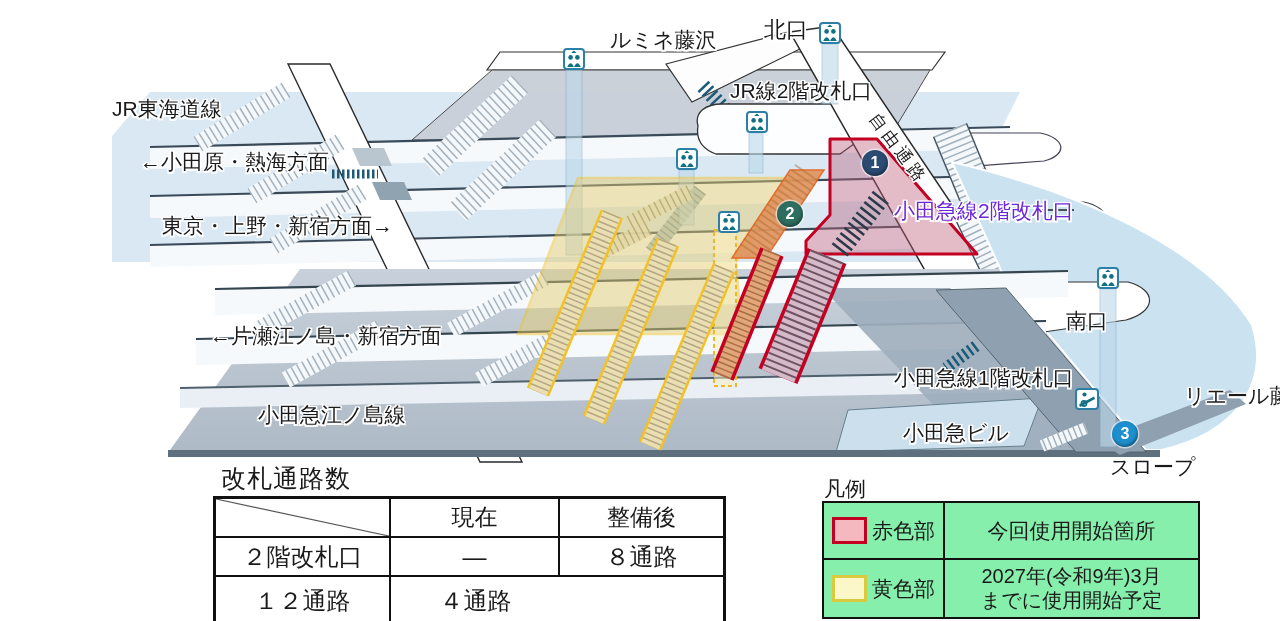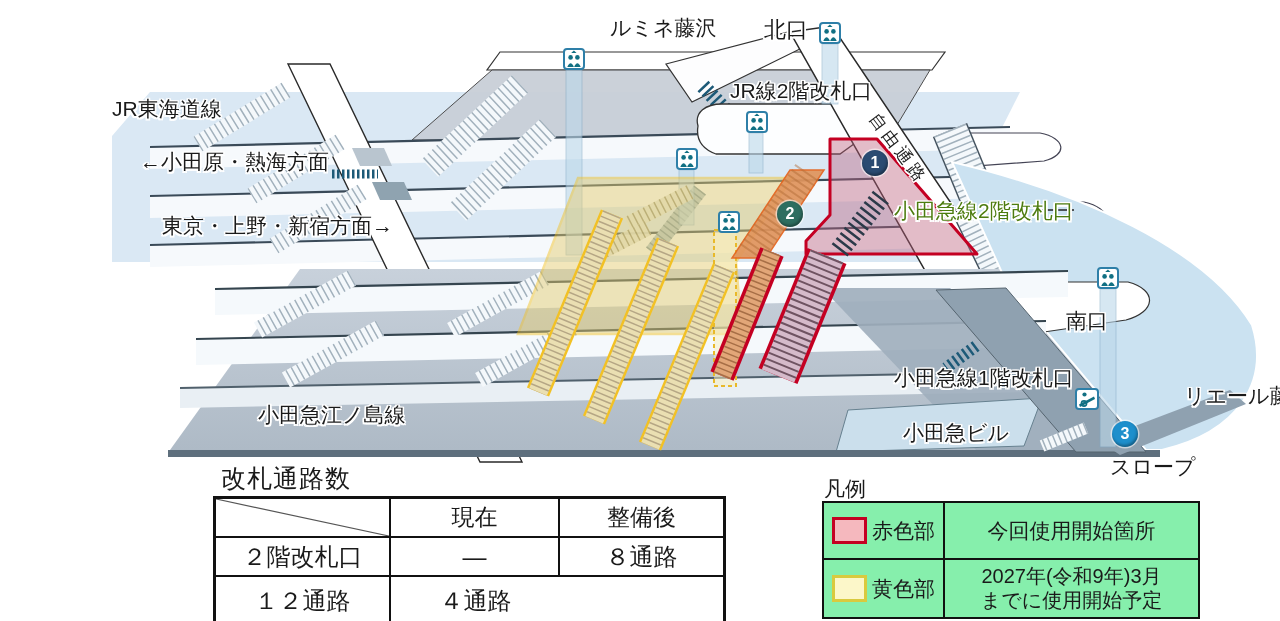--- a/index.html
+++ b/index.html
@@ -2,21 +2,21 @@
 <html><head>
 <meta charset="utf-8">
 <style>
   html,body{margin:0;padding:0;background:#ffffff;}
   #stage{position:relative;width:1280px;height:621px;background:#ffffff;overflow:hidden;
          font-family:"Liberation Sans",sans-serif;color:#1a1a1a;}
   #art{position:absolute;left:0;top:0;}
   .lbl{position:absolute;font-size:21px;line-height:1.1;white-space:nowrap;color:#1a1a1a;
        text-shadow:-1.5px -1.5px 0 #fff,1.5px -1.5px 0 #fff,-1.5px 1.5px 0 #fff,1.5px 1.5px 0 #fff,
                    0 -1.5px 0 #fff,0 1.5px 0 #fff,-1.5px 0 0 #fff,1.5px 0 0 #fff;}
-  .lbl-red{color:#4d7c0f;padding-left:28px;}
+  .lbl-red{color:#6d28d9;padding-left:28px;}
   .lbl-rot{transform:rotate(53deg);transform-origin:0 0;letter-spacing:4px;font-size:17px;}
   .badge{position:absolute;width:26px;height:26px;border-radius:50%;display:flex;align-items:center;
          justify-content:center;color:#fff;font-size:16px;font-weight:bold;
          box-shadow:inset -1px -2px 3px rgba(0,0,0,.35), 0 0 0 1.5px rgba(255,255,255,.55);}
   .badge1{background:#2b4b72;} .badge2{background:#2e6e60;} .badge3{background:#1e8fcc;}
 
   
   .tbl-title{position:absolute;left:221px;top:462px;font-size:25px;letter-spacing:1px;}
   .gtable{position:absolute;left:213px;top:496px;width:513px;height:132px;border:3px solid #111;
           box-sizing:border-box;display:grid;grid-template-columns:175px 169px 1fr;
@@ -245,22 +245,23 @@
     <use href="#elev" x="676" y="148" width="22" height="22"></use>
     <use href="#elev" x="718" y="211" width="22" height="22"></use>
     <use href="#elev" x="1097" y="267" width="22" height="22"></use>
   </g>
   <use href="#slopeicon" x="1075" y="388" width="24" height="22"></use>
 </svg>
 
 <div class="lbl" style="left:112px;top:97px;">JR東海道線</div>
 <div class="lbl" style="left:140px;top:150px;text-align:right;">←小田原・熱海方面</div>
 <div class="lbl" style="left:162px;top:214px;">東京・上野・新宿方面→</div>
+<div class="lbl" style="left:210px;top:324px;">←片瀬江ノ島・新宿方面</div>
 <div class="lbl" style="left:258px;top:403px;">小田急江ノ島線</div>
-<div class="lbl" style="left:610px;top:16px;">ルミネ藤沢</div>
+<div class="lbl" style="left:610px;top:28px;">ルミネ藤沢</div>
 <div class="lbl" style="left:764px;top:18px;font-size:22px;">北口</div>
 <div class="lbl" style="left:730px;top:79px;">JR線2階改札口</div>
 <div class="lbl lbl-rot" style="left:880px;top:110px;">自由通路</div>
 <div class="lbl lbl-red" style="left:866px;top:199px;">小田急線2階改札口</div>
 <div class="lbl" style="left:1066px;top:309px;">南口</div>
 <div class="lbl" style="left:894px;top:366px;">小田急線1階改札口</div>
 <div class="lbl" style="left:1146px;top:384px;margin-left:38px;">リエール藤沢</div>
 <div class="lbl" style="left:903px;top:421px;text-align:right;">小田急ビル</div>
 <div class="lbl" style="left:1110px;top:455px;">スロープ</div>
 

